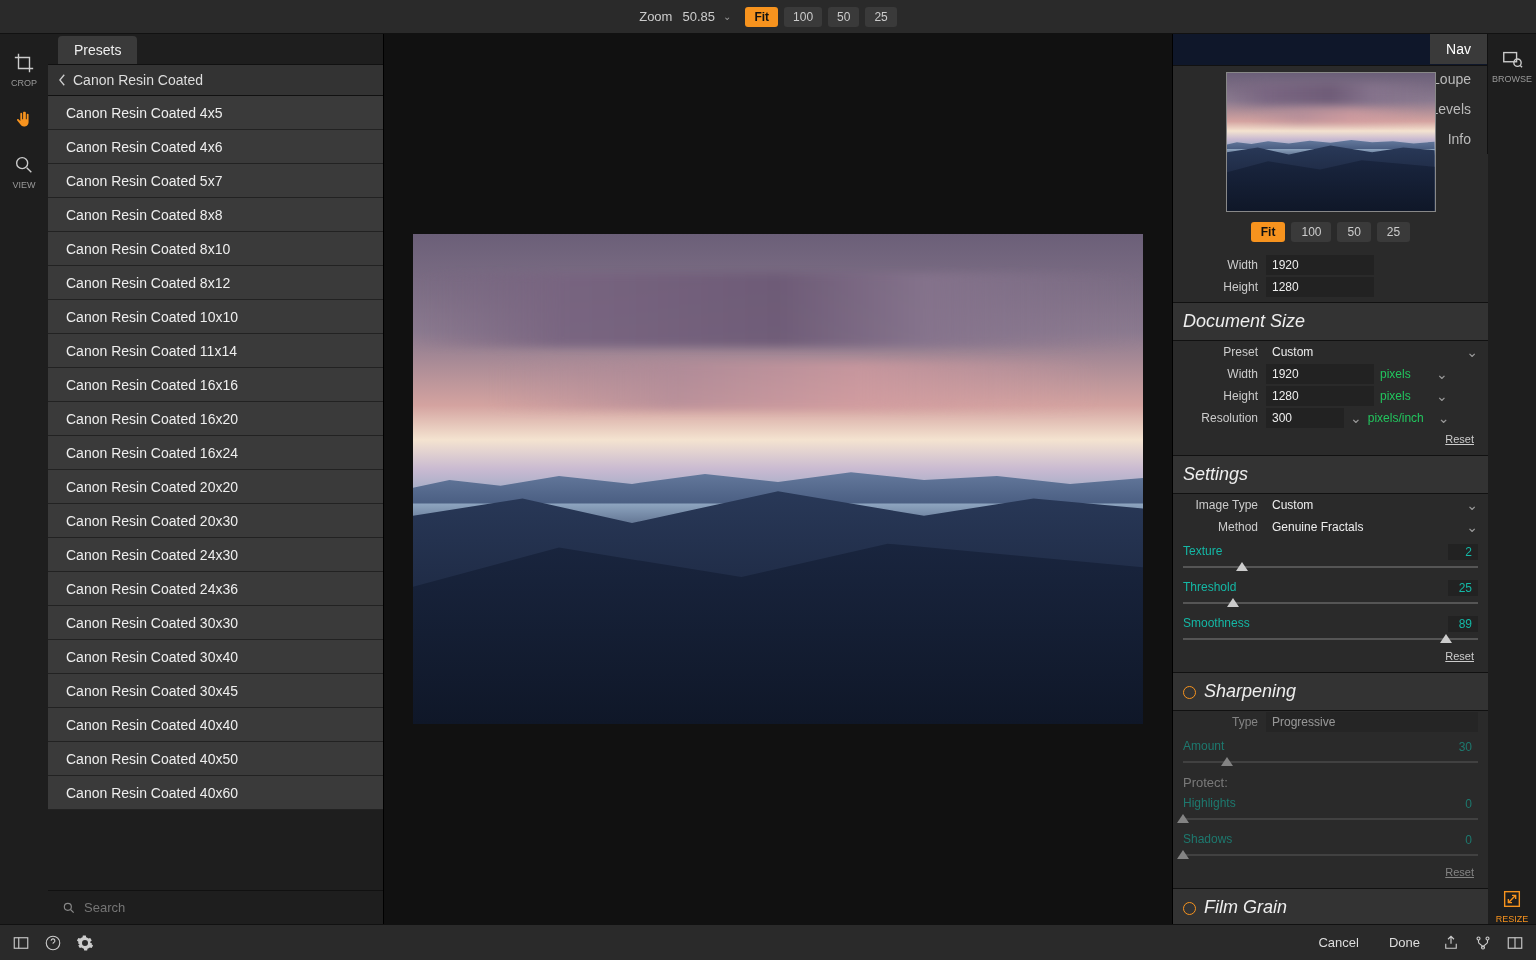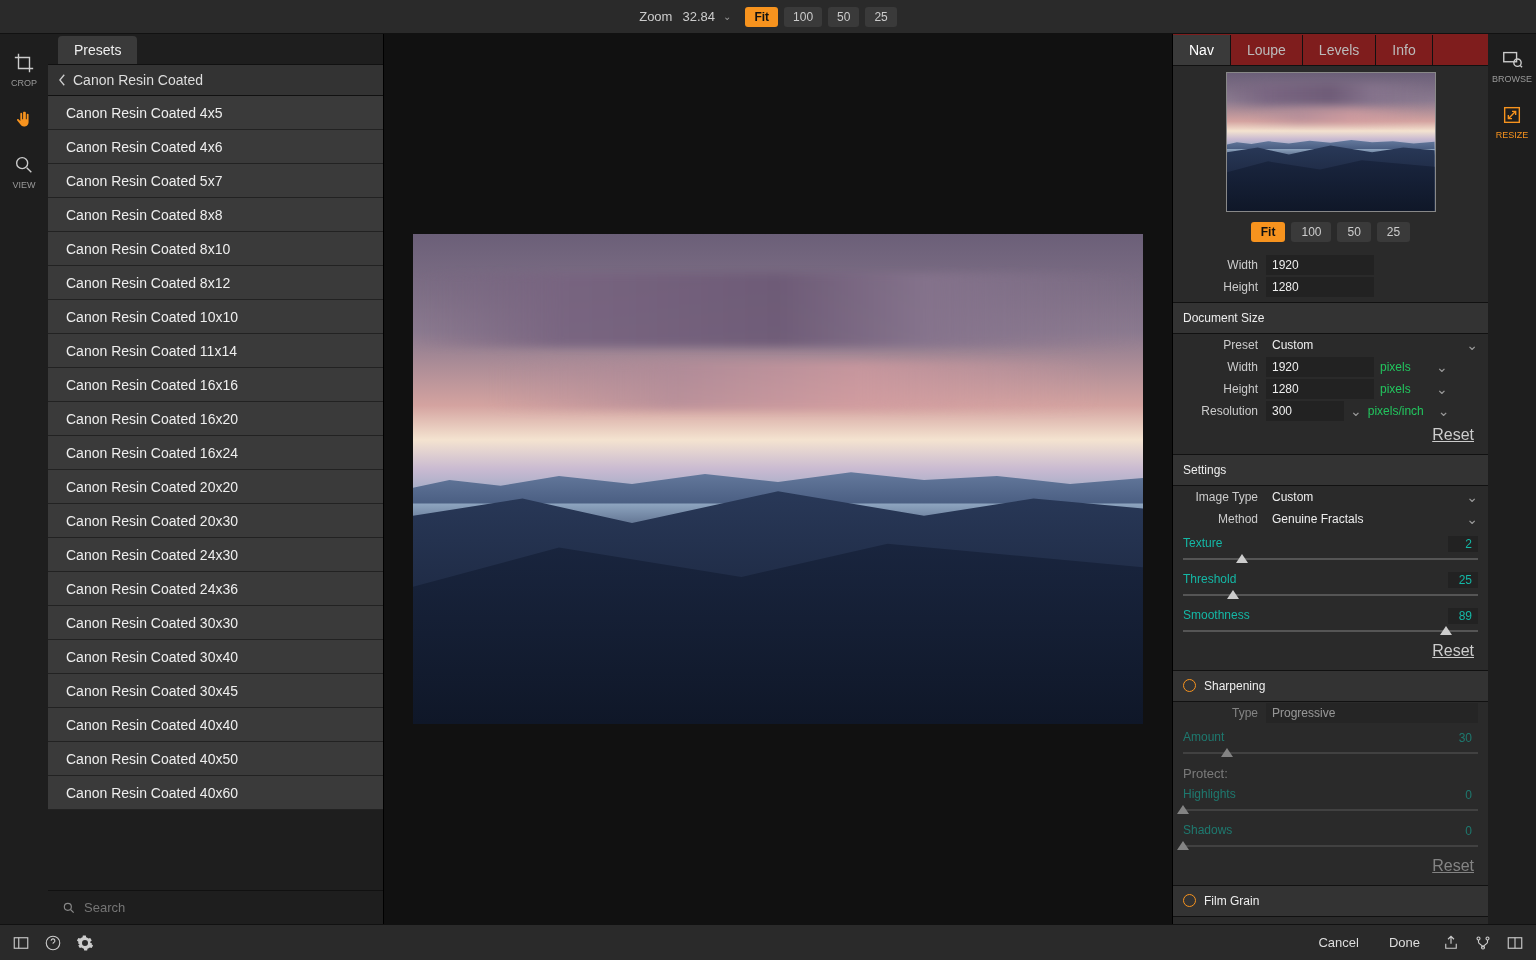--- a/index.html
+++ b/index.html
@@ -26,61 +26,61 @@
 .search-row input { flex: 1; background: transparent; border: none; outline: none; color: #888; font-size: 13px; margin-left: 8px; }
 .canvas-area { flex: 1; background: #111; display: flex; align-items: center; justify-content: center; position: relative; }
 .image { width: 730px; height: 490px; position: relative; overflow: hidden; }
 .sky { position: absolute; inset: 0; background: linear-gradient(180deg, #6b5f78 0%, #8b7a8f 20%, #d4a3a0 35%, #f4e3d0 42%, #c9bad1 48%, #8ea5c0 55%, #5b6d8b 60%); }
 .cloud1 { position: absolute; top: 8%; left: 0; right: 0; height: 15%; background: linear-gradient(90deg, transparent 0%, #786480 20%, #6d5a76 50%, #85738c 70%, transparent 100%); filter: blur(4px); opacity: 0.9; }
 .cloud2 { position: absolute; top: 26%; left: 10%; right: 5%; height: 10%; background: linear-gradient(90deg, transparent 0%, #b08a98 30%, #d09aa0 60%, transparent 100%); filter: blur(5px); opacity: 0.7; }
 .mountains { position: absolute; bottom: 45%; left: 0; right: 0; height: 8%; background: linear-gradient(0deg, #4a5e82 0%, #6b80a3 100%); clip-path: polygon(0 60%, 5% 40%, 12% 55%, 20% 30%, 30% 50%, 40% 25%, 50% 45%, 60% 20%, 70% 40%, 80% 30%, 90% 50%, 100% 35%, 100% 100%, 0 100%); }
 .dunes-back { position: absolute; bottom: 0; left: 0; right: 0; height: 50%; background: linear-gradient(180deg, #2a3a5a 0%, #1e2a44 50%, #141d32 100%); clip-path: polygon(0 15%, 15% 8%, 30% 18%, 50% 5%, 70% 15%, 85% 8%, 100% 12%, 100% 100%, 0 100%); }
 .dunes-front { position: absolute; bottom: 0; left: 0; right: 0; height: 40%; background: linear-gradient(180deg, #1a2640 0%, #0f1728 100%); clip-path: polygon(0 30%, 20% 10%, 45% 25%, 65% 8%, 100% 20%, 100% 100%, 0 100%); }
 .rightpanel { width: 316px; background: #2a2a2a; border-left: 1px solid #000; display: flex; flex-direction: column; overflow: hidden; }
-.rtabs { height: 32px; display: flex; align-items: flex-end; background: #7f1d1d; border-bottom: 1px solid #111; }
+.rtabs { height: 32px; display: flex; align-items: flex-end; background: #0f172a; border-bottom: 1px solid #111; flex-direction: column; }
 .rtab { padding: 7px 16px; font-size: 14px; color: #bbb; cursor: pointer; border-right: 1px solid #111; }
 .rtab.active { background: #3a3a3a; color: #fff; }
 .rbody { flex: 1; overflow-y: auto; }
 .navthumb { padding: 6px; display: flex; flex-direction: column; align-items: center; }
 .thumb { width: 210px; height: 140px; border: 1px solid #888; position: relative; overflow: hidden; }
 .zbuttons { display: flex; gap: 6px; margin-top: 10px; justify-content: center; }
 .zb { padding: 3px 10px; background: #3a3a3a; border-radius: 3px; font-size: 12px; cursor: pointer; }
 .zb.active { background: #f7931e; color: #111; font-weight: 600; }
 .form-row { display: flex; align-items: center; height: 22px; padding: 0 10px; font-size: 12px; }
 .form-row .lbl { width: 75px; text-align: right; color: #ccc; margin-right: 8px; }
 .form-row input, .form-row .val { background: #222; border: none; color: #eee; padding: 3px 6px; width: 108px; font-size: 12px; outline: none; }
 .form-row .unit { margin-left: 6px; color: #22c55e; font-size: 12px; width: 50px; }
 .form-row .dd { margin-left: 6px; color: #999; cursor: pointer; font-size: 14px; }
-.section-head { background: #333; padding: 8px 10px; font-size: 12px; color: #eee; border-top: 1px solid #111; border-bottom: 1px solid #111; margin-top: 4px; }
+.section-head { background: #333; padding: 8px 10px; font-size: 18px; color: #eee; border-top: 1px solid #111; border-bottom: 1px solid #111; margin-top: 4px; font-style: italic; }
 .section-head.oring::before { content: ""; display: inline-block; width: 11px; height: 11px; border: 1.5px solid #f7931e; border-radius: 50%; margin-right: 8px; vertical-align: -2px; }
-.reset { text-align: right; padding: 4px 14px 6px; font-size: 16px; color: #ccc; text-decoration: underline; cursor: pointer; }
+.reset { text-align: right; padding: 4px 14px 6px; font-size: 11px; color: #ccc; text-decoration: underline; cursor: pointer; }
 .slider-row { padding: 0 10px; margin-top: 6px; }
 .slider-top { display: flex; justify-content: space-between; font-size: 12px; color: #14b8a6; }
 .slider-top .sval { background: #222; padding: 1px 6px; min-width: 30px; text-align: right; }
 .track { position: relative; height: 12px; margin-top: 2px; }
 .track-line { position: absolute; left: 0; right: 0; top: 4px; height: 2px; background: #555; }
 .thumb-tri { position: absolute; top: 0; width: 0; height: 0; border-left: 6px solid transparent; border-right: 6px solid transparent; border-bottom: 9px solid #ccc; transform: translateX(-6px); }
 .dim { opacity: 0.55; }
-.righttools { width: 48px; background: #1e1e1e; display: flex; flex-direction: column; align-items: center; padding-top: 14px; gap: 20px; font-size: 9px; color: #999; }
+.righttools { width: 48px; background: #1e1e1e; display: flex; flex-direction: column; align-items: center; padding-top: 14px; gap: 20px; font-size: 9px; color: #999; justify-content: space-between; }
 .rtool { display: flex; flex-direction: column; align-items: center; gap: 4px; cursor: pointer; }
 .rtool.active { color: #f7931e; }
 .bottombar { height: 36px; background: #2a2a2a; border-top: 1px solid #111; display: flex; align-items: center; padding: 0 12px; justify-content: space-between; font-size: 13px; }
 .bbleft, .bbright { display: flex; align-items: center; gap: 14px; }
 .bb-btn { color: #ddd; cursor: pointer; padding: 4px 8px; }
 .bb-icon svg { width: 18px; height: 18px; display: block; }
 .plist::-webkit-scrollbar, .rbody::-webkit-scrollbar { width: 8px; }
 .plist::-webkit-scrollbar-thumb, .rbody::-webkit-scrollbar-thumb { background: #555; border-radius: 4px; }
 .plist::-webkit-scrollbar-track, .rbody::-webkit-scrollbar-track { background: #1e1e1e; }
 </style>
 </head>
 <body>
 
 <div class="topbar">
   <span class="zoom-label">Zoom</span>
-  <span class="zoom-val">32.84</span>
+  <span class="zoom-val">50.85</span>
   <span class="chev">⌄</span>
   <span class="pill active">Fit</span>
   <span class="pill">100</span>
   <span class="pill">50</span>
   <span class="pill">25</span>
 </div>
 
 <div class="main">
 
   <div class="lefttools">

